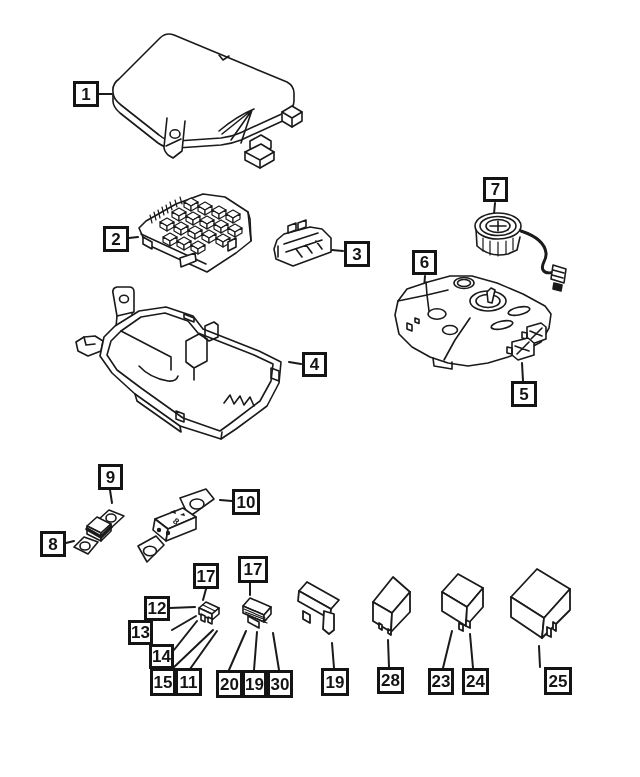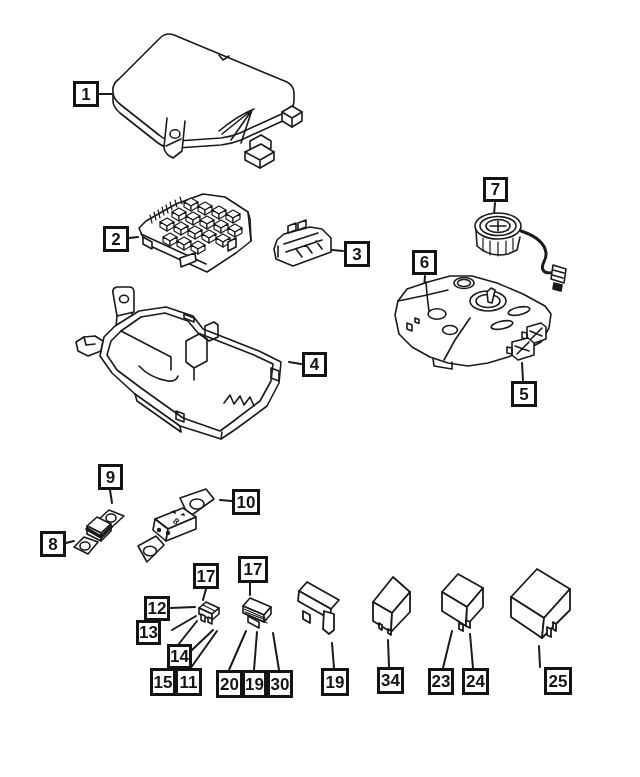--- a/index.html
+++ b/index.html
@@ -231,27 +231,27 @@
 <div class="callout" style="left:344px;top:241px;width:26px;height:26px">3</div>
 <div class="callout" style="left:302px;top:352px;width:25px;height:25px">4</div>
 <div class="callout" style="left:511px;top:381px;width:26px;height:26px">5</div>
 <div class="callout" style="left:412px;top:250px;width:25px;height:25px">6</div>
 <div class="callout" style="left:483px;top:177px;width:25px;height:25px">7</div>
 <div class="callout" style="left:40px;top:531px;width:26px;height:26px">8</div>
 <div class="callout" style="left:98px;top:464px;width:25px;height:26px">9</div>
 <div class="callout" style="left:232px;top:489px;width:28px;height:26px">10</div>
 <div class="callout" style="left:193px;top:563px;width:26px;height:26px">17</div>
 <div class="callout" style="left:144px;top:596px;width:26px;height:25px">12</div>
-<div class="callout" style="left:136px;top:620px;width:25px;height:25px">13</div>
-<div class="callout" style="left:167px;top:644px;width:25px;height:25px">14</div>
+<div class="callout" style="left:128px;top:620px;width:25px;height:25px">13</div>
+<div class="callout" style="left:149px;top:644px;width:25px;height:25px">14</div>
 <div class="callout" style="left:150px;top:668px;width:26px;height:28px">15</div>
 <div class="callout" style="left:175px;top:668px;width:27px;height:28px">11</div>
 <div class="callout" style="left:238px;top:556px;width:30px;height:27px">17</div>
 <div class="callout" style="left:216px;top:670px;width:27px;height:28px">20</div>
 <div class="callout" style="left:242px;top:670px;width:25px;height:28px">19</div>
 <div class="callout" style="left:267px;top:670px;width:26px;height:28px">30</div>
 <div class="callout" style="left:321px;top:668px;width:28px;height:28px">19</div>
-<div class="callout" style="left:377px;top:667px;width:27px;height:27px">34</div>
+<div class="callout" style="left:377px;top:667px;width:27px;height:27px">28</div>
 <div class="callout" style="left:428px;top:668px;width:26px;height:27px">23</div>
 <div class="callout" style="left:462px;top:668px;width:27px;height:27px">24</div>
 <div class="callout" style="left:544px;top:667px;width:28px;height:28px">25</div>
 
 </div>
 
 </body></html>

